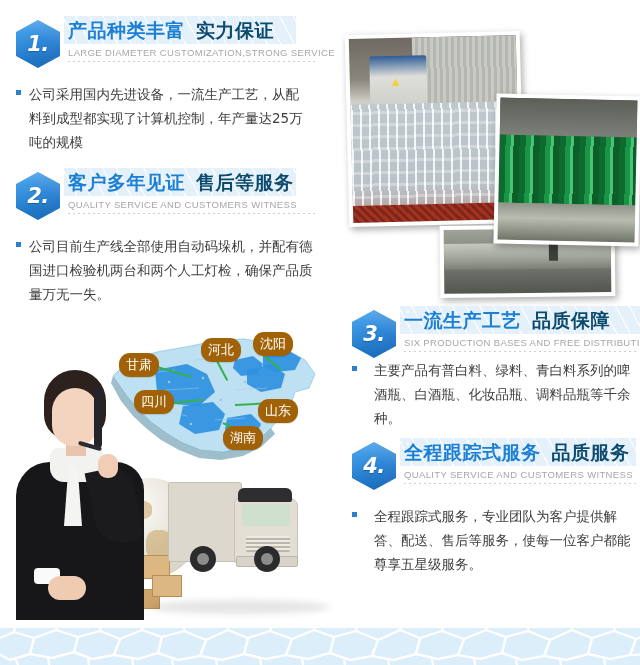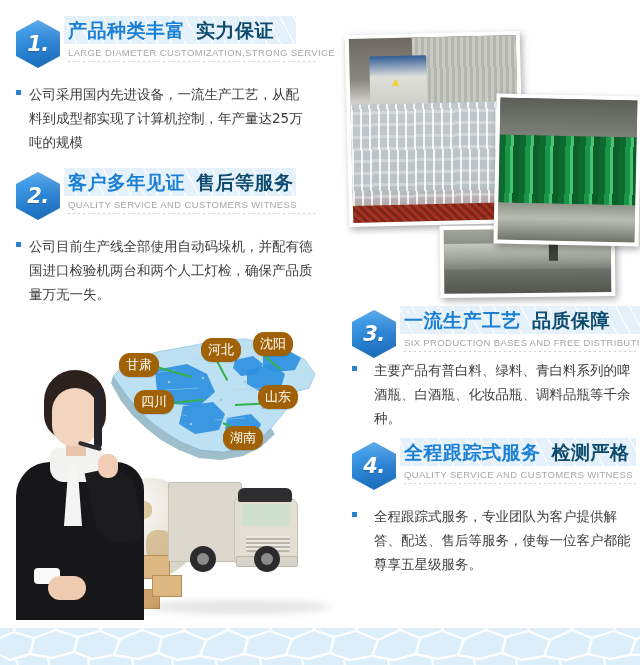--- a/index.html
+++ b/index.html
@@ -283,21 +283,21 @@
     <div class="sec-head">
       <div class="hexbadge">
         <div class="hex">
             <div class="hexshade"></div>
           </div>
         <div class="num">4.</div>
       </div>
       <div class="head-texts">
         <div class="cellbg" style="width:236px;"></div>
         <div class="title-line">
-          <span class="t-blue">全程跟踪式服务</span><span class="t-green">检测严格</span>
+          <span class="t-blue">全程跟踪式服务</span><span class="t-green">品质服务</span>
         </div>
         <div class="subtitle">QUALITY SERVICE AND CUSTOMERS WITNESS</div>
         <div class="dashline"></div>
       </div>
     </div>
     <div class="para" style="margin-top:14px;padding-left:22px;width:262px;">
       <span class="bullet"></span>
       <span class="ptext">全程跟踪式服务，专业团队为客户提供解答、配送、售后等服务，使每一位客户都能尊享五星级服务。</span>
     </div>
   </div>
@@ -333,21 +333,21 @@
     <div class="leader" style="left:122px;top:30px;width:22px;transform:rotate(62deg);"></div>
     <div class="leader" style="left:166px;top:22px;width:26px;transform:rotate(40deg);"></div>
     <div class="leader" style="left:78px;top:72px;width:30px;transform:rotate(-6deg);"></div>
     <div class="leader" style="left:140px;top:74px;width:28px;transform:rotate(-3deg);"></div>
     <div class="leader" style="left:128px;top:92px;width:22px;transform:rotate(26deg);"></div>
 
     <div class="maplabel" style="left:24px;top:23px;">甘肃</div>
     <div class="maplabel" style="left:106px;top:8px;">河北</div>
     <div class="maplabel" style="left:158px;top:2px;">沈阳</div>
     <div class="maplabel" style="left:39px;top:60px;">四川</div>
-    <div class="maplabel" style="left:163px;top:55px;">山东</div>
+    <div class="maplabel" style="left:163px;top:69px;">山东</div>
     <div class="maplabel" style="left:128px;top:96px;">湖南</div>
   </div>
 
   <div class="globe">
     <span class="ld" style="left:18px;top:22px;width:34px;height:20px;"></span>
     <span class="ld" style="left:46px;top:52px;width:26px;height:30px;"></span>
     <span class="ld" style="left:14px;top:60px;width:18px;height:14px;"></span>
   </div>
 
   <div class="boxes">

